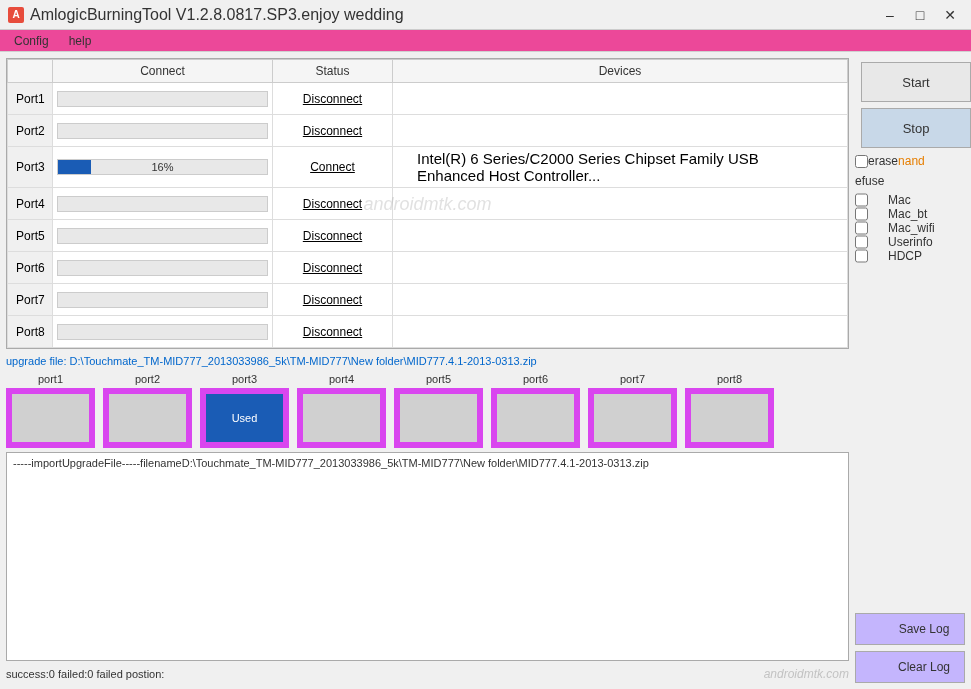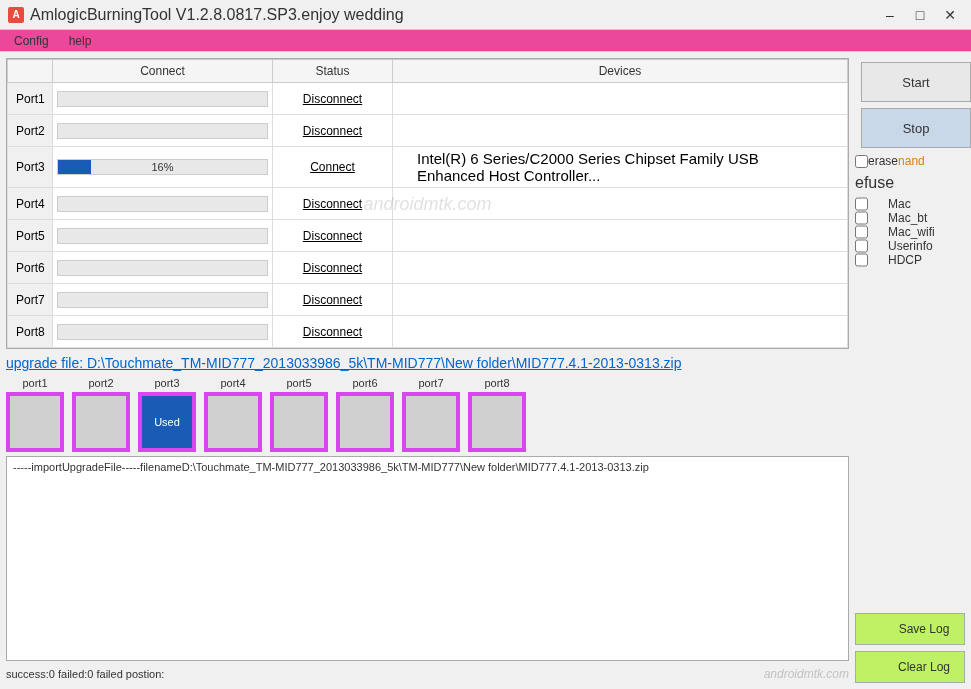--- a/index.html
+++ b/index.html
@@ -158,47 +158,46 @@
       transform: translate(-50%, -50%);
       font-size: 18px;
       color: rgba(180,180,180,0.4);
       font-style: italic;
       pointer-events: none;
       white-space: nowrap;
     }
 
     
     .upgrade-file {
-      font-size: 14px;
+      font-size: 11px;
       color: #0066cc;
       padding: 2px 0;
-      text-decoration: underline;
     }
 
     
     .port-thumbnails {
       display: flex;
       gap: 8px;
       align-items: flex-start;
     }
     .port-thumb {
       display: flex;
       flex-direction: column;
       align-items: center;
       gap: 3px;
     }
     .port-thumb-label {
       font-size: 11px;
       color: #333;
     }
     .port-thumb-box {
-      width: 58px;
+      width: 89px;
       height: 60px;
       background: #d0d0d0;
-      border: 4px solid #d946ef;
+      border: 6px solid #d946ef;
       display: flex;
       align-items: center;
       justify-content: center;
       font-size: 11px;
       color: #555;
     }
     .port-thumb-box.active {
       background: #1a5cb5;
       color: white;
     }
@@ -261,38 +260,38 @@
     }
     .erase-nand input { cursor: pointer; }
     .nand-orange { color: #e67e00; }
 
     .efuse-section {
       display: flex;
       flex-direction: column;
       gap: 3px;
     }
     .efuse-label {
-      font-size: 16px;
+      font-size: 12px;
       color: #333;
       margin-bottom: 2px;
     }
     .efuse-item {
       display: flex;
       gap: 20px;
       font-size: 12px;
       color: #333;
     }
     .efuse-item input { cursor: pointer; }
 
     .spacer { flex: 1; }
 
     .small-btn {
       width: 100%;
       height: 32px;
-      background: #bef264;
+      background: #c4b5fd;
       border: 1px solid #aaa;
       cursor: pointer;
       font-size: 12px;
       color: #333;
       display: flex;
       align-items: center;
       justify-content: center;
       padding-left: 28px;
     }
 

